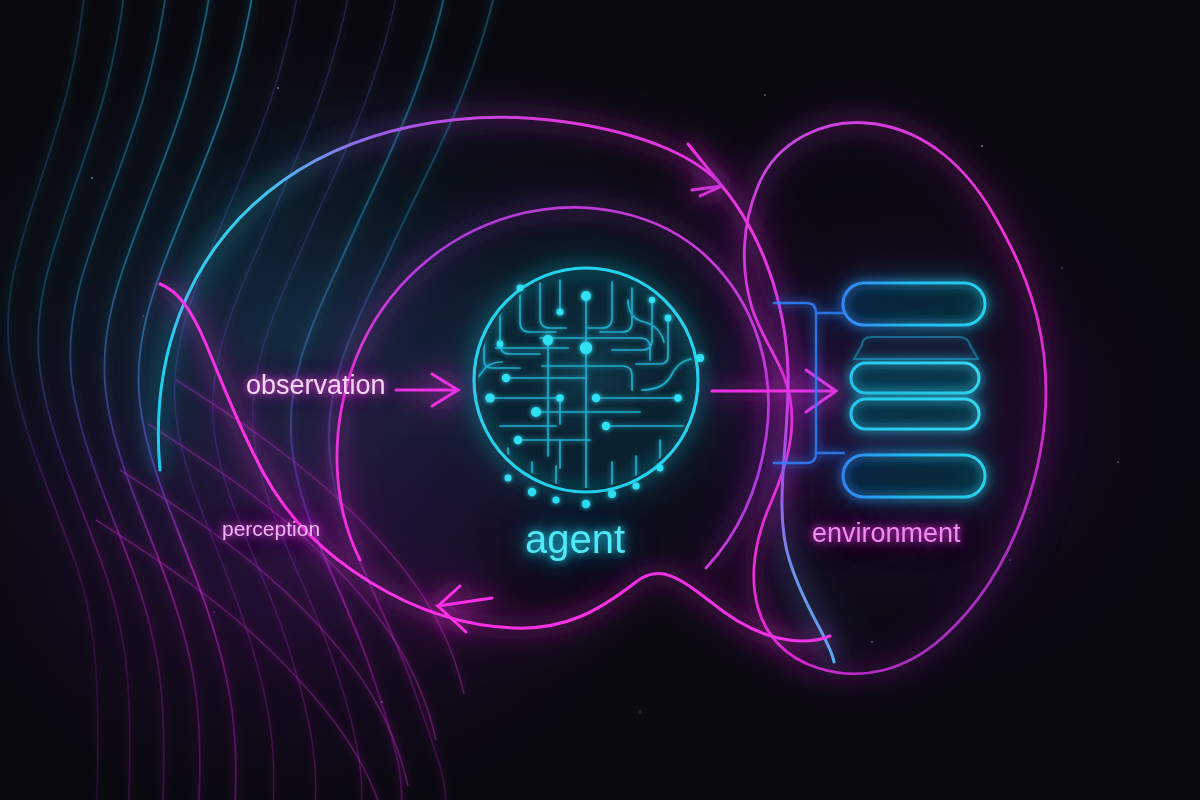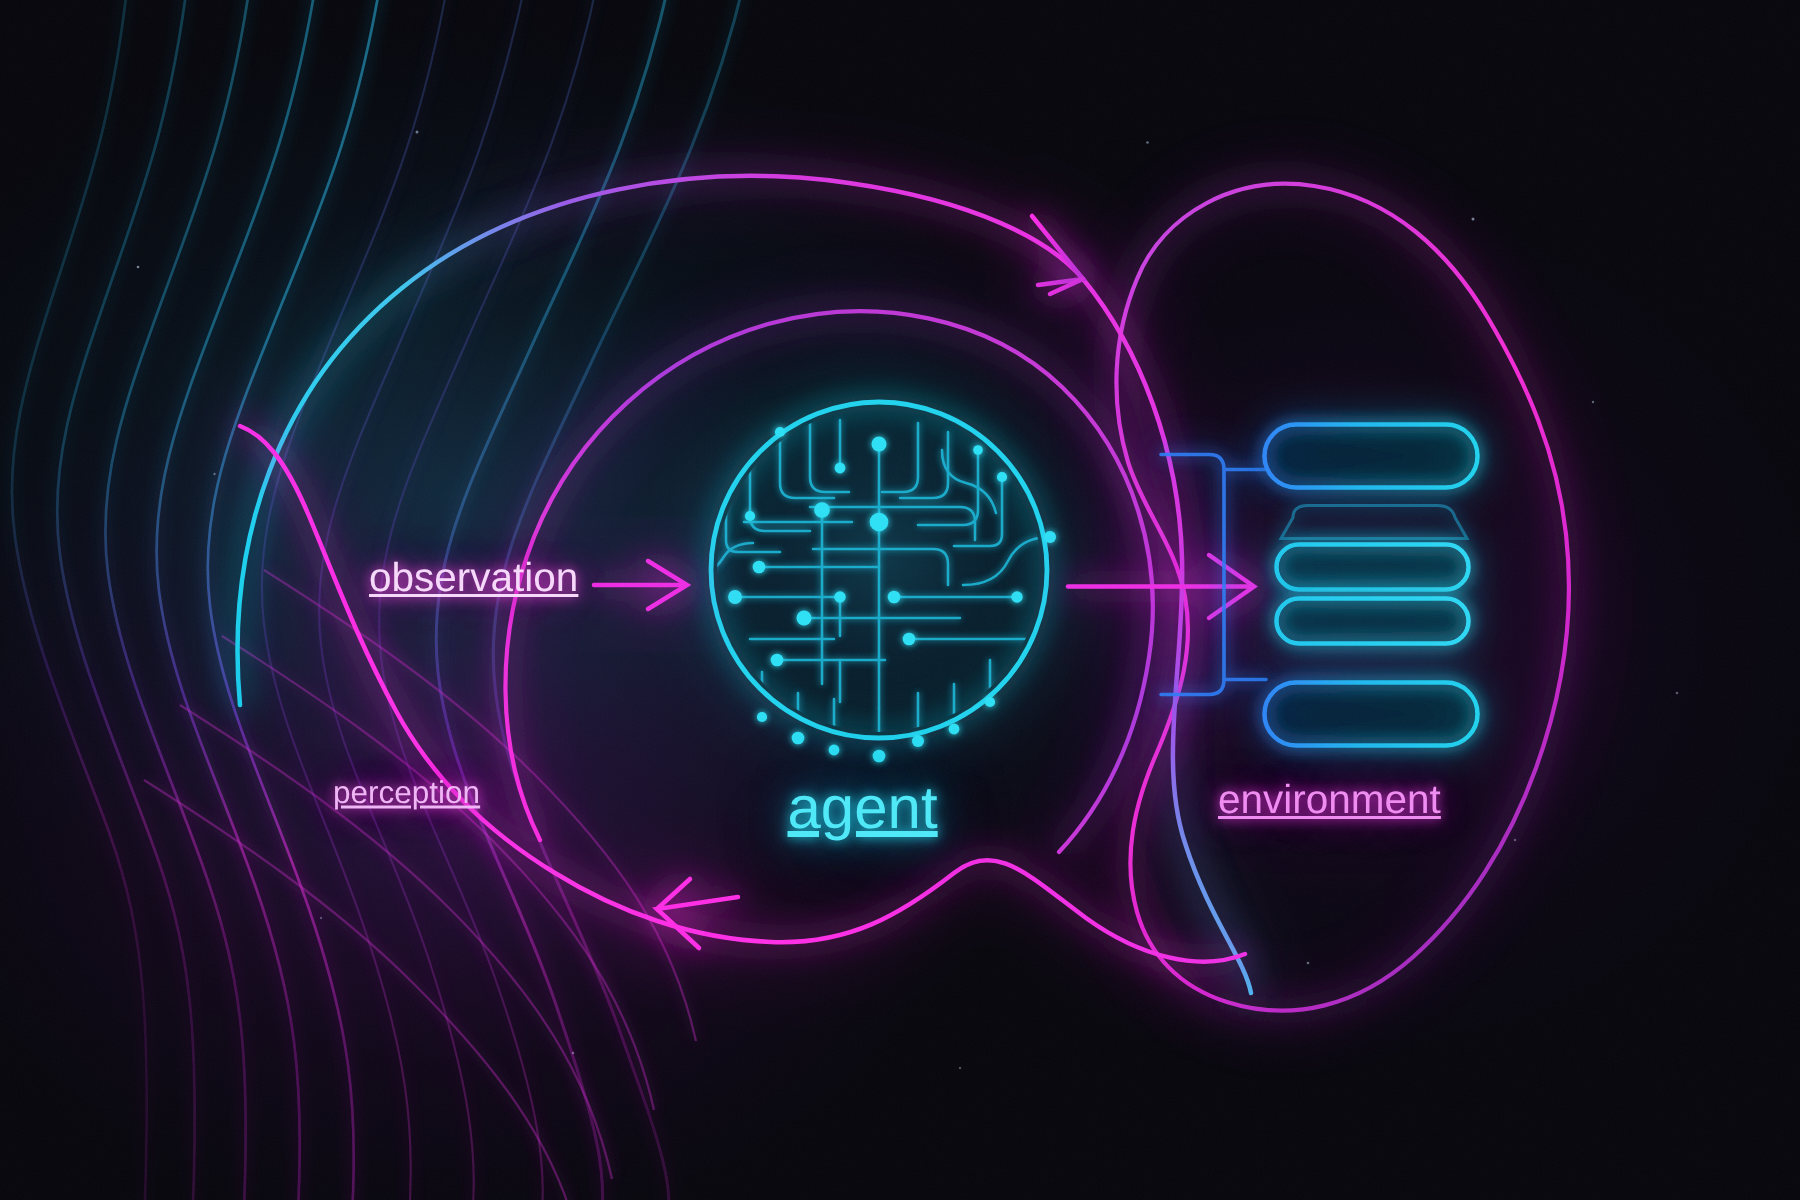--- a/index.html
+++ b/index.html
@@ -25,21 +25,20 @@
     position: absolute;
     top: 0; left: 0;
     width: 1200px;
     height: 800px;
   }
   .lbl {
     position: absolute;
     white-space: nowrap;
     user-select: none;
     line-height: 1;
-    text-decoration: underline;
   }
   .lbl-observation {
     left: 246px; top: 372px;
     font-size: 27px;
     color: #f7d9fb;
     text-shadow: 0 0 7px rgba(236,72,220,0.95), 0 0 18px rgba(217,45,200,0.75), 0 0 38px rgba(190,30,180,0.45);
   }
   .lbl-perception {
     left: 222px; top: 518px;
     font-size: 21px;

